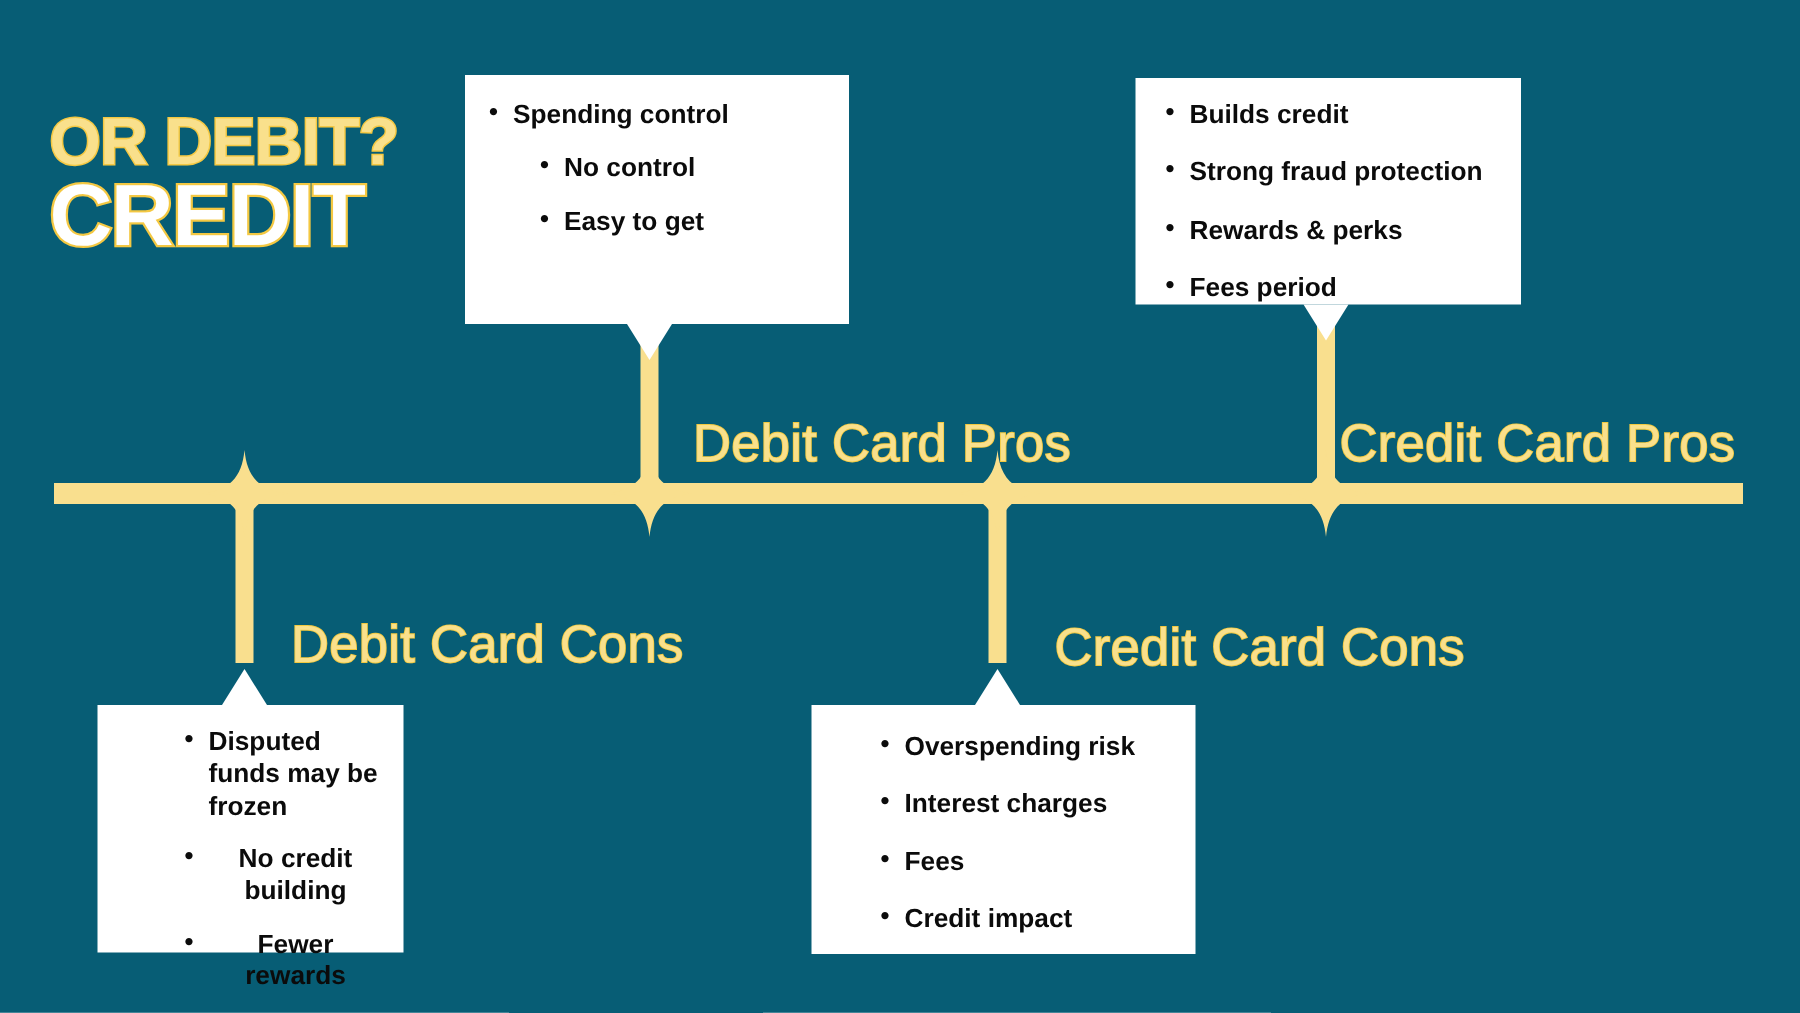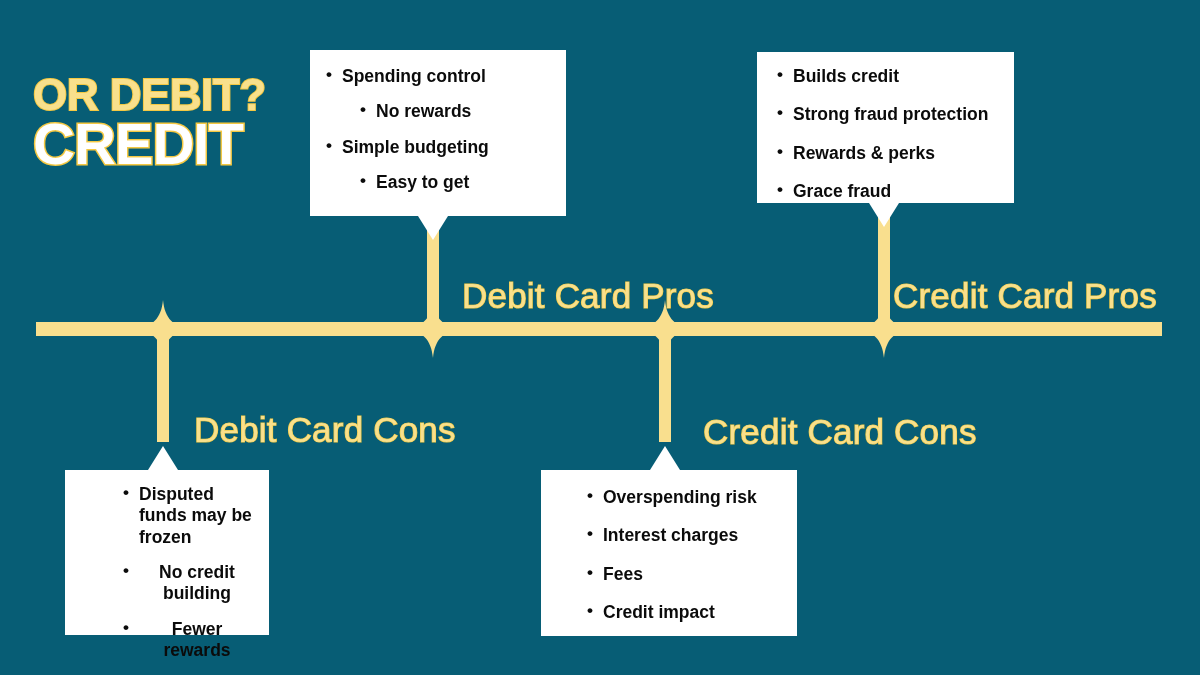--- a/index.html
+++ b/index.html
@@ -207,33 +207,32 @@
   </div>
 
   <div class="tl-label" style="left:462px; top:276px;">Debit Card Pros</div>
   <div class="tl-label" style="left:893px; top:276px;text-align:right;">Credit Card Pros</div>
   <div class="tl-label" style="left:194px; top:410px;">Debit Card Cons</div>
   <div class="tl-label" style="left:703px; top:412px;">Credit Card Cons</div>
 
   <div class="callout" id="box-debit-pros">
     <ul>
       <li>Spending control</li>
-      <li class="indent">No rewards</li>
-      <li>Simple budgeting</li>
+      <li class="indent">No control</li>
       <li class="indent">Easy to get</li>
     </ul>
   </div>
   <div class="tail tail-down" id="tail-debit-pros"></div>
 
   <div class="callout" id="box-credit-pros">
     <ul>
       <li>Builds credit</li>
       <li>Strong fraud protection</li>
       <li>Rewards &amp; perks</li>
-      <li>Grace fraud</li>
+      <li>Fees period</li>
     </ul>
   </div>
   <div class="tail tail-down" id="tail-credit-pros"></div>
 
   <div class="tail tail-up" id="tail-debit-cons"></div>
   <div class="callout" id="box-debit-cons">
     <ul>
       <li>Disputed funds may be frozen</li>
       <li>No credit building</li>
       <li>Fewer rewards</li>

